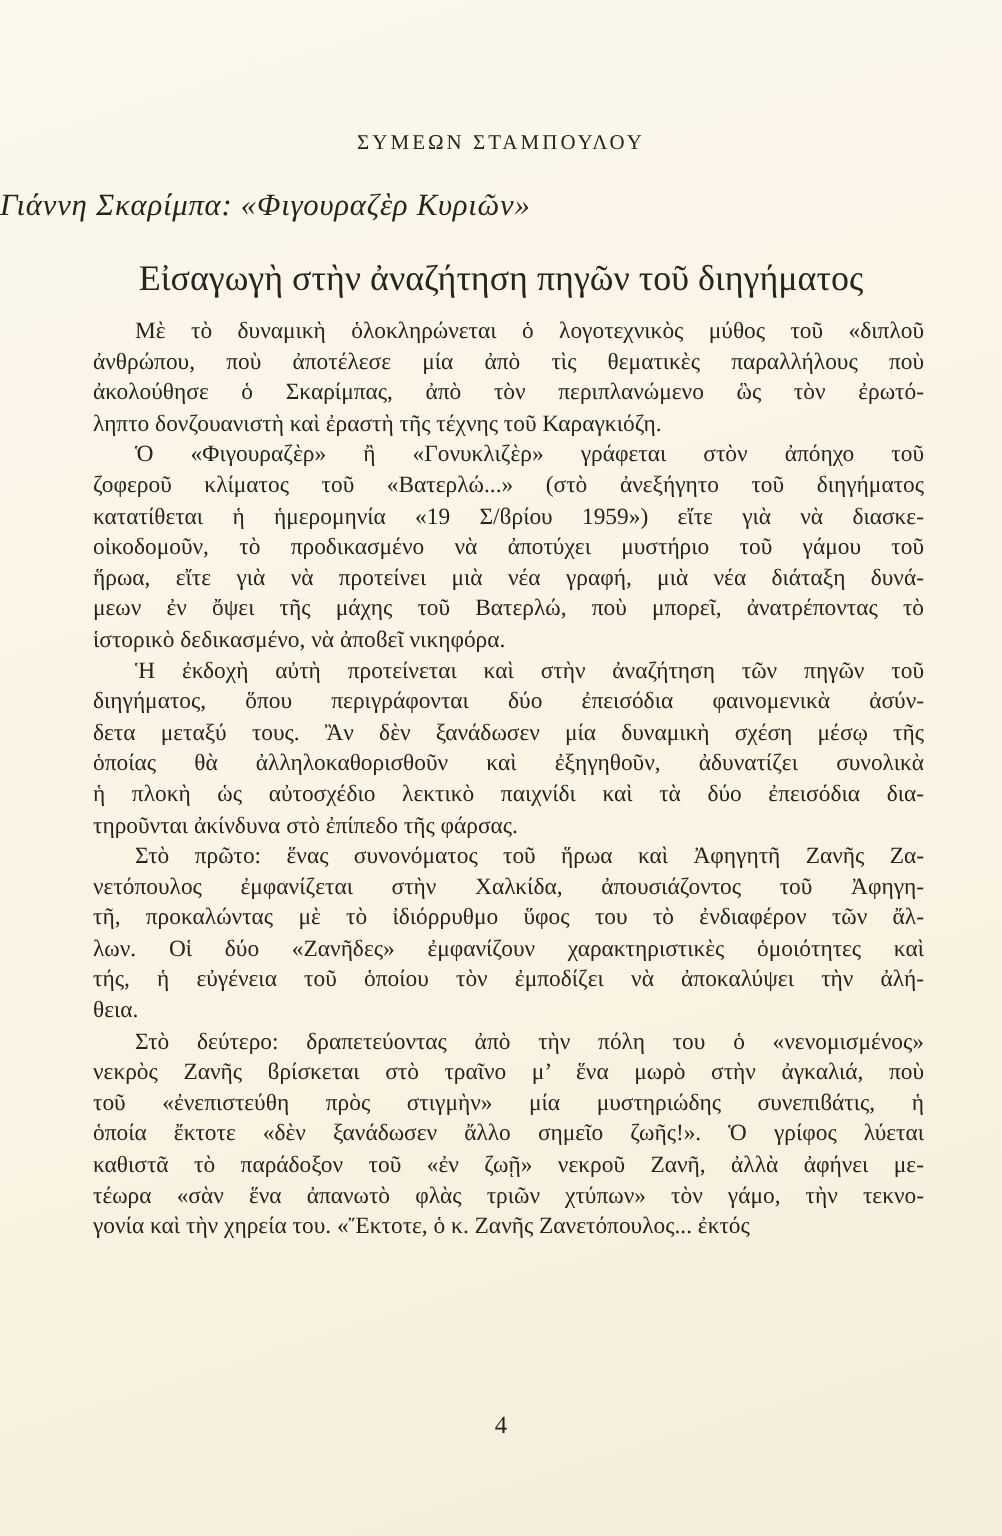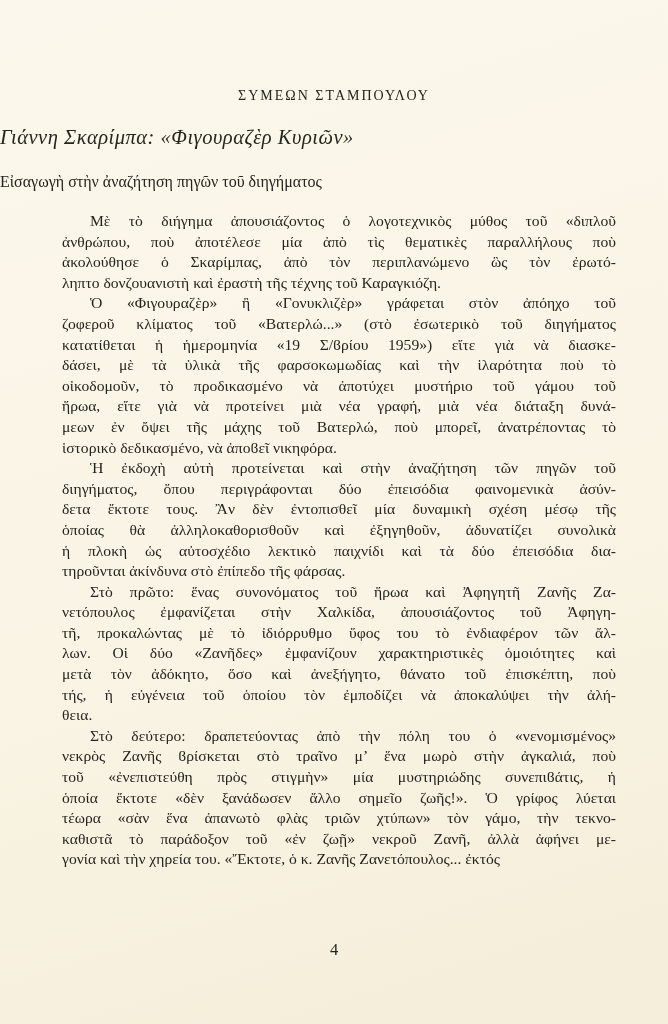--- a/index.html
+++ b/index.html
@@ -35,21 +35,22 @@
     text-align: left;
     font-style: italic;
     font-size: 20.5px;
     letter-spacing: 0.5px;
   }
   .subtitle {
     position: absolute;
     top: 173px;
     left: 0;
     width: 100%;
-    font-size: 16px;
+    text-align: center;
+    font-size: 24px;
   }
   .body-text {
     position: absolute;
     top: 211px;
     left: 62px;
     width: 554px;
     font-size: 15.6px;
   }
   .para { margin: 0; }
   .line {
@@ -79,57 +80,55 @@
 
 <div class="page">
   <div class="author">ΣΥΜΕΩΝ ΣΤΑΜΠΟΥΛΟΥ</div>
 
   <div class="title">Γιάννη Σκαρίμπα: «Φιγουραζὲρ Κυριῶν»</div>
 
   <div class="subtitle">Εἰσαγωγὴ στὴν ἀναζήτηση πηγῶν τοῦ διηγήματος</div>
 
   <div class="body-text">
       <div class="para">
-        <div class="line first">Μὲ τὸ διήγημα ἀπουσιάζοντος ὁ λογοτεχνικὸς μύθος τοῦ «διπλοῦ</div>
+        <div class="line first">Μὲ τὸ δυναμικὴ ὁλοκληρώνεται ὁ λογοτεχνικὸς μύθος τοῦ «διπλοῦ</div>
         <div class="line">ἀνθρώπου, ποὺ ἀποτέλεσε μία ἀπὸ τὶς θεματικὲς παραλλήλους ποὺ</div>
         <div class="line">ἀκολούθησε ὁ Σκαρίμπας, ἀπὸ τὸν περιπλανώμενο ὣς τὸν ἐρωτό-</div>
         <div class="line last">ληπτο δονζουανιστὴ καὶ ἐραστὴ τῆς τέχνης τοῦ Καραγκιόζη.</div>
       </div>
       <div class="para">
         <div class="line first">Ὁ «Φιγουραζὲρ» ἢ «Γονυκλιζὲρ» γράφεται στὸν ἀπόηχο τοῦ</div>
-        <div class="line">ζοφεροῦ κλίματος τοῦ «Βατερλώ...» (στὸ ἐσωτερικὸ τοῦ διηγήματος</div>
+        <div class="line">ζοφεροῦ κλίματος τοῦ «Βατερλώ...» (στὸ ἀνεξήγητο τοῦ διηγήματος</div>
         <div class="line">κατατίθεται ἡ ἡμερομηνία «19 Σ/ϐρίου 1959») εἴτε γιὰ νὰ διασκε-</div>
-        <div class="line">δάσει, μὲ τὰ ὑλικὰ τῆς φαρσοκωμωδίας καὶ τὴν ἱλαρότητα ποὺ τὸ</div>
         <div class="line">οἰκοδομοῦν, τὸ προδικασμένο νὰ ἀποτύχει μυστήριο τοῦ γάμου τοῦ</div>
         <div class="line">ἥρωα, εἴτε γιὰ νὰ προτείνει μιὰ νέα γραφή, μιὰ νέα διάταξη δυνά-</div>
         <div class="line">μεων ἐν ὄψει τῆς μάχης τοῦ Βατερλώ, ποὺ μπορεῖ, ἀνατρέποντας τὸ</div>
         <div class="line last">ἱστορικὸ δεδικασμένο, νὰ ἀποϐεῖ νικηφόρα.</div>
       </div>
       <div class="para">
         <div class="line first">Ἡ ἐκδοχὴ αὐτὴ προτείνεται καὶ στὴν ἀναζήτηση τῶν πηγῶν τοῦ</div>
         <div class="line">διηγήματος, ὅπου περιγράφονται δύο ἐπεισόδια φαινομενικὰ ἀσύν-</div>
-        <div class="line">δετα ἔκτοτε τους. Ἂν δὲν ἐντοπισθεῖ μία δυναμικὴ σχέση μέσῳ τῆς</div>
+        <div class="line">δετα μεταξύ τους. Ἂν δὲν ξανάδωσεν μία δυναμικὴ σχέση μέσῳ τῆς</div>
         <div class="line">ὁποίας θὰ ἀλληλοκαθορισθοῦν καὶ ἐξηγηθοῦν, ἀδυνατίζει συνολικὰ</div>
         <div class="line">ἡ πλοκὴ ὡς αὐτοσχέδιο λεκτικὸ παιχνίδι καὶ τὰ δύο ἐπεισόδια δια-</div>
         <div class="line last">τηροῦνται ἀκίνδυνα στὸ ἐπίπεδο τῆς φάρσας.</div>
       </div>
       <div class="para">
         <div class="line first">Στὸ πρῶτο: ἕνας συνονόματος τοῦ ἥρωα καὶ Ἀφηγητῆ Ζανῆς Ζα-</div>
         <div class="line">νετόπουλος ἐμφανίζεται στὴν Χαλκίδα, ἀπουσιάζοντος τοῦ Ἀφηγη-</div>
         <div class="line">τῆ, προκαλώντας μὲ τὸ ἰδιόρρυθμο ὕφος του τὸ ἐνδιαφέρον τῶν ἄλ-</div>
         <div class="line">λων. Οἱ δύο «Ζανῆδες» ἐμφανίζουν χαρακτηριστικὲς ὁμοιότητες καὶ</div>
-        <div class="line">μετὰ τὸν ἀδόκητο, ὅσο καὶ ἀνεξήγητο, θάνατο τοῦ ἐπισκέπτη, ποὺ</div>
         <div class="line">τής, ἡ εὐγένεια τοῦ ὁποίου τὸν ἐμποδίζει νὰ ἀποκαλύψει τὴν ἀλή-</div>
         <div class="line last">θεια.</div>
       </div>
       <div class="para">
         <div class="line first">Στὸ δεύτερο: δραπετεύοντας ἀπὸ τὴν πόλη του ὁ «νενομισμένος»</div>
         <div class="line">νεκρὸς Ζανῆς ϐρίσκεται στὸ τραῖνο μ’ ἕνα μωρὸ στὴν ἀγκαλιά, ποὺ</div>
         <div class="line">τοῦ «ἐνεπιστεύθη πρὸς στιγμὴν» μία μυστηριώδης συνεπιϐάτις, ἡ</div>
         <div class="line">ὁποία ἔκτοτε «δὲν ξανάδωσεν ἄλλο σημεῖο ζωῆς!». Ὁ γρίφος λύεται</div>
+        <div class="line">καθιστᾶ τὸ παράδοξον τοῦ «ἐν ζωῇ» νεκροῦ Ζανῆ, ἀλλὰ ἀφήνει με-</div>
         <div class="line">τέωρα «σὰν ἕνα ἀπανωτὸ φλὰς τριῶν χτύπων» τὸν γάμο, τὴν τεκνο-</div>
-        <div class="line">καθιστᾶ τὸ παράδοξον τοῦ «ἐν ζωῇ» νεκροῦ Ζανῆ, ἀλλὰ ἀφήνει με-</div>
         <div class="line last">γονία καὶ τὴν χηρεία του. «Ἔκτοτε, ὁ κ. Ζανῆς Ζανετόπουλος... ἐκτός</div>
       </div>
     </div>
 
   <div class="page-number">4</div>
 </div>
 
 </body></html>

